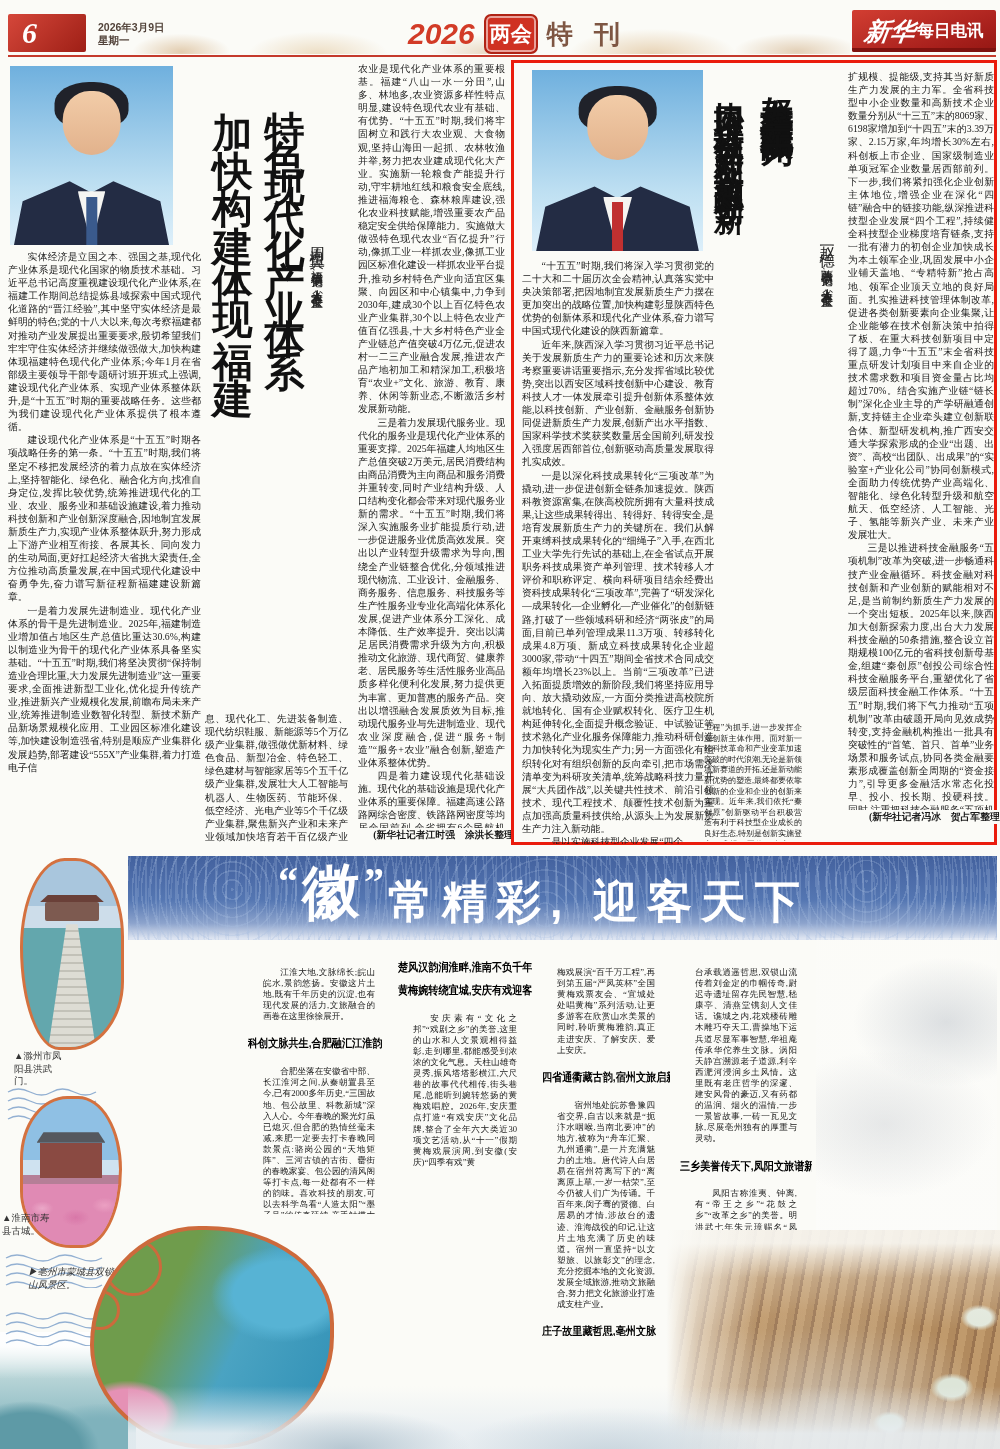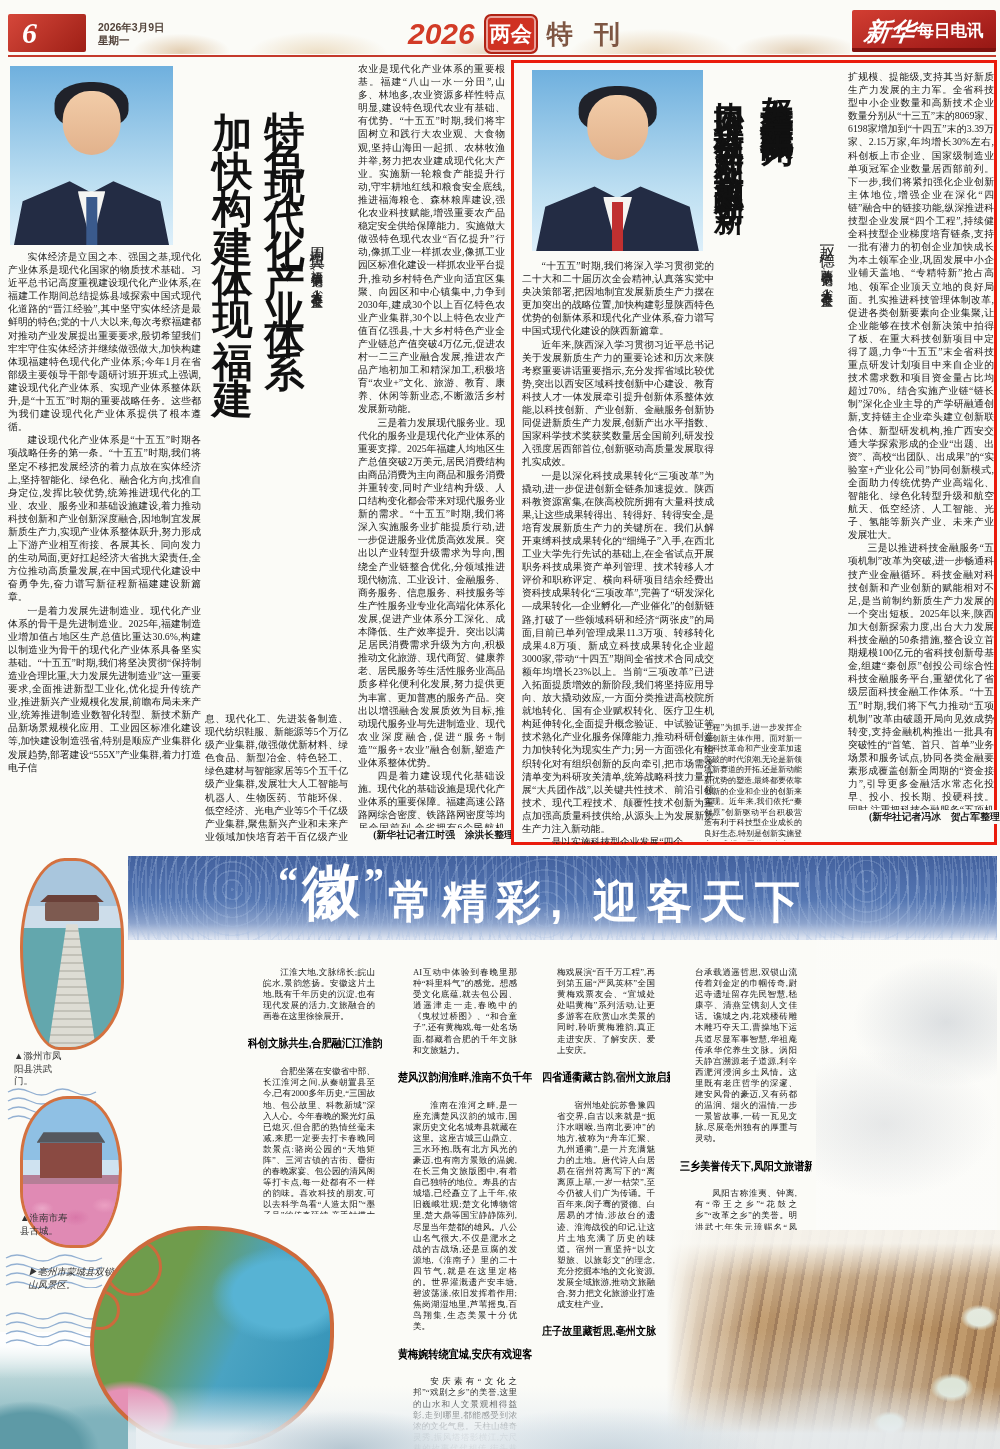--- a/index.html
+++ b/index.html
@@ -244,21 +244,21 @@
     <path d="M2 6 q10 -6 22 0 t22 0 t22 0 t22 0"></path>
       <path d="M2 15 q10 -6 22 0 t22 0 t22 0 t22 0"></path>
     <path d="M2 24 q10 -6 22 0 t22 0 t22 0 t22 0"></path>
       <path d="M2 33 q10 -6 22 0 t22 0 t22 0 t22 0"></path>
   </svg>
 
   <div class="blob" id="blob2" data-name="photo-shouxian-ancient-city">
     <div class="gate2" data-name="city-gate-graphic"></div>
     <div class="blossom" data-name="blossom-graphic"></div>
   </div>
-  <div class="cap" style="left:20px;top:1212px;width:50px;" data-name="photo-caption-2">▲淮南市寿县古城。</div>
+  <div class="cap" style="left:2px;top:1212px;width:50px;" data-name="photo-caption-2">▲淮南市寿县古城。</div>
 
   <svg class="wave" style="left:4px;top:1252px;" width="112" height="36" viewBox="0 0 112 36" data-name="water-wave-ornament">
     <path d="M2 6 q10 -6 24 0 t24 0 t24 0 t24 0"></path>
       <path d="M2 15 q10 -6 24 0 t24 0 t24 0 t24 0"></path>
     <path d="M2 24 q10 -6 24 0 t24 0 t24 0 t24 0"></path>
       <path d="M2 33 q10 -6 24 0 t24 0 t24 0 t24 0"></path>
   </svg>
 
   <div class="cap" style="left:28px;top:1266px;width:86px;font-style:italic;" data-name="photo-caption-3">▶亳州市蒙城县双锁山风景区。</div>
 
@@ -275,23 +275,21 @@
     <div class="swirl" style="left:10px;top:8px;width:58px;height:58px;" data-name="swirl-ornament"></div>
     <div class="swirl" style="left:-14px;top:60px;width:40px;height:40px;" data-name="swirl-ornament"></div>
   </div>
 
   <div class="fcol" style="left:248px;top:952px;width:142px;height:262px;" data-name="feature-column-1">
       <p data-name="paragraph">江淮大地,文脉绵长;皖山皖水,景韵悠扬。安徽这片土地,既有千年历史的沉淀,也有现代发展的活力,文旅融合的画卷在这里徐徐展开。</p>
       <div class="sub-head" data-name="section-heading">科创文脉共生,合肥融汇江淮韵</div>
       <p data-name="paragraph">合肥坐落在安徽省中部、长江淮河之间,从秦朝置县至今,已有2000多年历史,“三国故地、包公故里、科教新城”深入人心。今年春晚的聚光灯虽已熄灭,但合肥的热情丝毫未减,来肥一定要去打卡春晚同款景点:骆岗公园的“天地矩阵”、三河古镇的古街、罍街的春晚家宴、包公园的清风阁等打卡点,每一处都有不一样的韵味。喜欢科技的朋友,可以去科学岛看“人造太阳”“墨子号”的传奇延续,亲手触摸大国重器,在</p>
     </div>
   <div class="fcol" style="left:398px;top:952px;width:134px;height:497px;" data-name="feature-column-2">
-      <p class="cont" data-name="paragraph">AI互动中体验到春晚里那种“科里科气”的感觉。想感受文化底蕴,就去包公园、逍遥津走一走,春晚中的《曳杖过桥图》、“和合童子”,还有黄梅戏,每一处名场面,都藏着合肥的千年文脉和文旅魅力。</p>
       <div class="sub-head" data-name="section-heading">楚风汉韵润淮畔,淮南不负千年名</div>
-      <p data-name="paragraph">淮南在淮河之畔,是一座充满楚风汉韵的城市,国家历史文化名城寿县就藏在这里。这座古城三山鼎立、三水环抱,既有北方风光的豪迈,也有南方景致的温婉,在长三角文旅版图中,有着自己独特的地位。寿县的古城墙,已经矗立了上千年,依旧巍峨壮观;楚文化博物馆里,楚大鼎等国宝静静陈列,尽显当年楚都的雄风。八公山名气很大,不仅是淝水之战的古战场,还是豆腐的发源地,《淮南子》里的二十四节气,就是在这里定格的。世界灌溉遗产安丰塘,碧波荡漾,依旧发挥着作用;焦岗湖湿地里,芦苇摇曳,百鸟翔集,生态美景十分优美。</p>
       <div class="sub-head" data-name="section-heading">黄梅婉转绕宜城,安庆有戏迎客来</div>
       <p data-name="paragraph">安庆素有“文化之邦”“戏剧之乡”的美誉,这里的山水和人文景观相得益彰,走到哪里,都能感受到浓浓的文化气息。天柱山雄奇灵秀,振风塔塔影横江,六尺巷的故事代代相传,街头巷尾,总能听到婉转悠扬的黄梅戏唱腔。2026年,安庆重点打造“有戏安庆”文化品牌,整合了全年六大类近30项文艺活动,从“十一”假期黄梅戏展演周,到安徽(安庆)“四季有戏”黄</p>
     </div>
   <div class="fcol" style="left:542px;top:952px;width:128px;height:384px;" data-name="feature-column-3">
       <p class="cont" data-name="paragraph">梅戏展演“百千万工程”,再到第五届“严凤英杯”全国黄梅戏票友会、“宜城处处唱黄梅”系列活动,让更多游客在欣赏山水美景的同时,聆听黄梅雅韵,真正走进安庆、了解安庆、爱上安庆。</p>
       <div class="sub-head" data-name="section-heading">四省通衢藏古韵,宿州文旅启新程</div>
       <p data-name="paragraph">宿州地处皖苏鲁豫四省交界,自古以来就是“扼汴水咽喉,当南北要冲”的地方,被称为“舟车汇聚、九州通衢”,是一片充满魅力的土地。唐代诗人白居易在宿州符离写下的“离离原上草,一岁一枯荣”,至今仍被人们广为传诵。千百年来,闵子骞的贤德、白居易的才情,涉故台的遗迹、淮海战役的印记,让这片土地充满了历史的味道。宿州一直坚持“以文塑旅、以旅彰文”的理念,充分挖掘本地的文化资源,发展全域旅游,推动文旅融合,努力把文化旅游业打造成支柱产业。</p>
       <div class="sub-head" data-name="section-heading">庄子故里藏哲思,亳州文脉润人心</div>
       <p data-name="paragraph">亳州坐落于皖北涡河之畔,是国家级历史文化名城,文脉绵延三千余年,汇集道韵、魏风、药香于一体,古今交融间藏着千年皖北风华。蒙城作为亳州文脉重要一脉,是庄子故里。城北庄子祠始建于北宋,苏轼曾作记,梦蝶楼、观鱼</p>
     </div>

